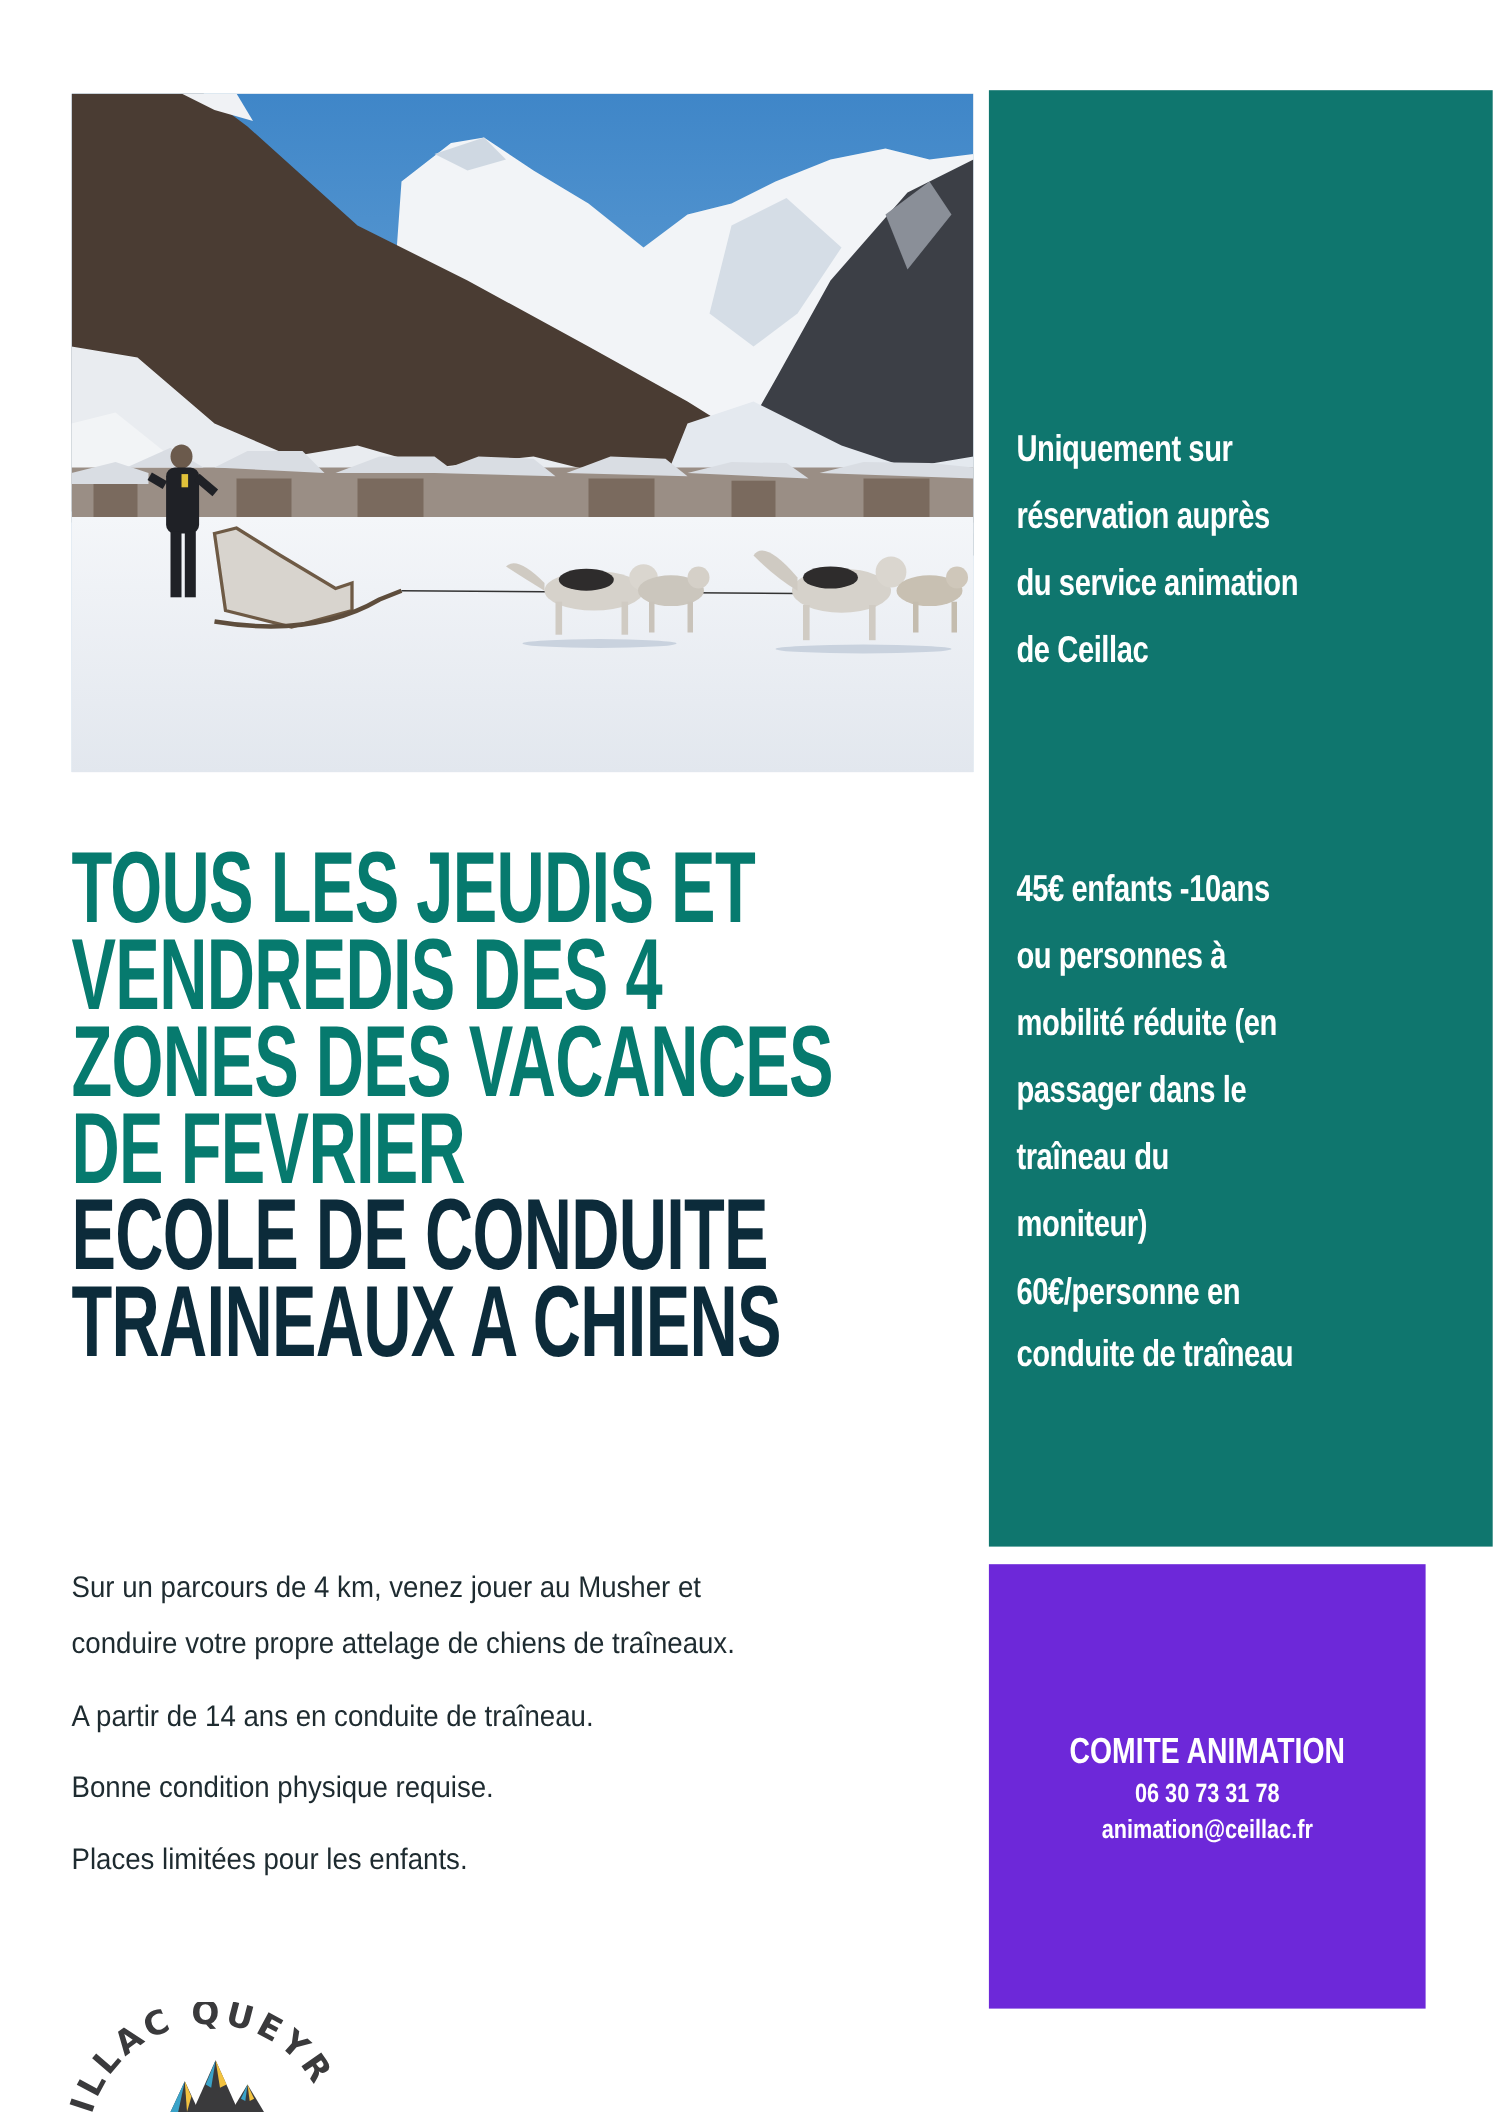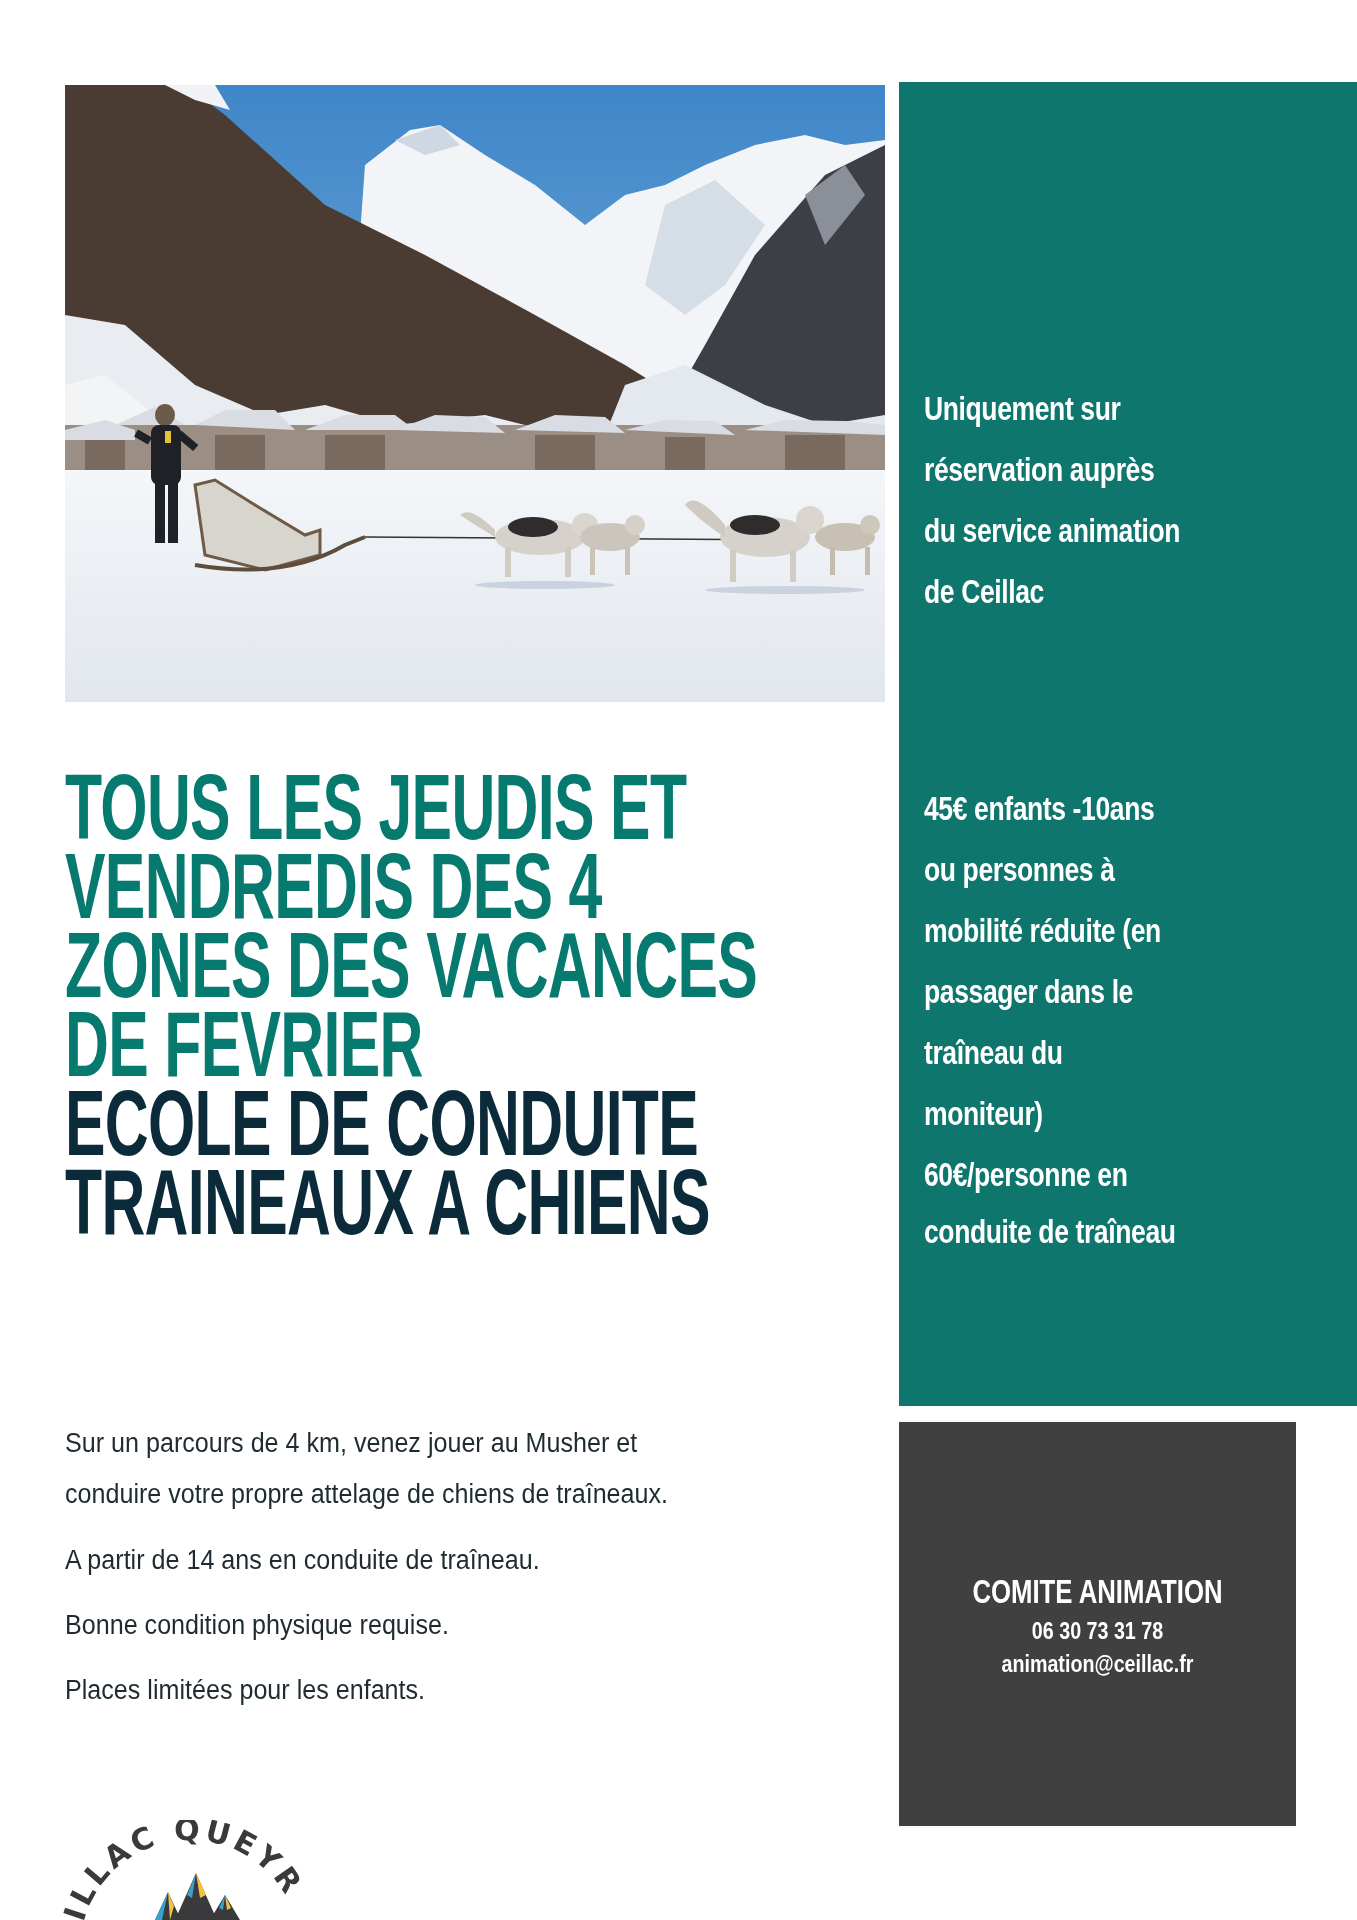--- a/index.html
+++ b/index.html
@@ -12,21 +12,21 @@
       position: absolute; left: 65px; top: 85px; width: 820px; height: 617px;
       overflow: hidden; background: #e8ecf0;
     }
     .photo svg { display: block; width: 100%; height: 100%; }
     .blue-box {
       position: absolute; left: 899px; top: 82px; width: 463px; height: 1324px;
       background: #0f766e; color: #ffffff;
     }
     .green-box {
       position: absolute; left: 899px; top: 1422px; width: 397px; height: 404px;
-      background: #404040; color: #ffffff;
+      background: #6d28d9; color: #ffffff;
     }
     .blue-text {
       position: absolute; left: 25px;
       font-size: 34px; line-height: 61px; letter-spacing: -0.5px;
       transform: scaleX(0.78); transform-origin: left top;
       white-space: nowrap; font-weight: 700;
     }
     .blue-text .line { display: block; }
     .res-block { top: 296px; }
     .price-block { top: 696px; }

